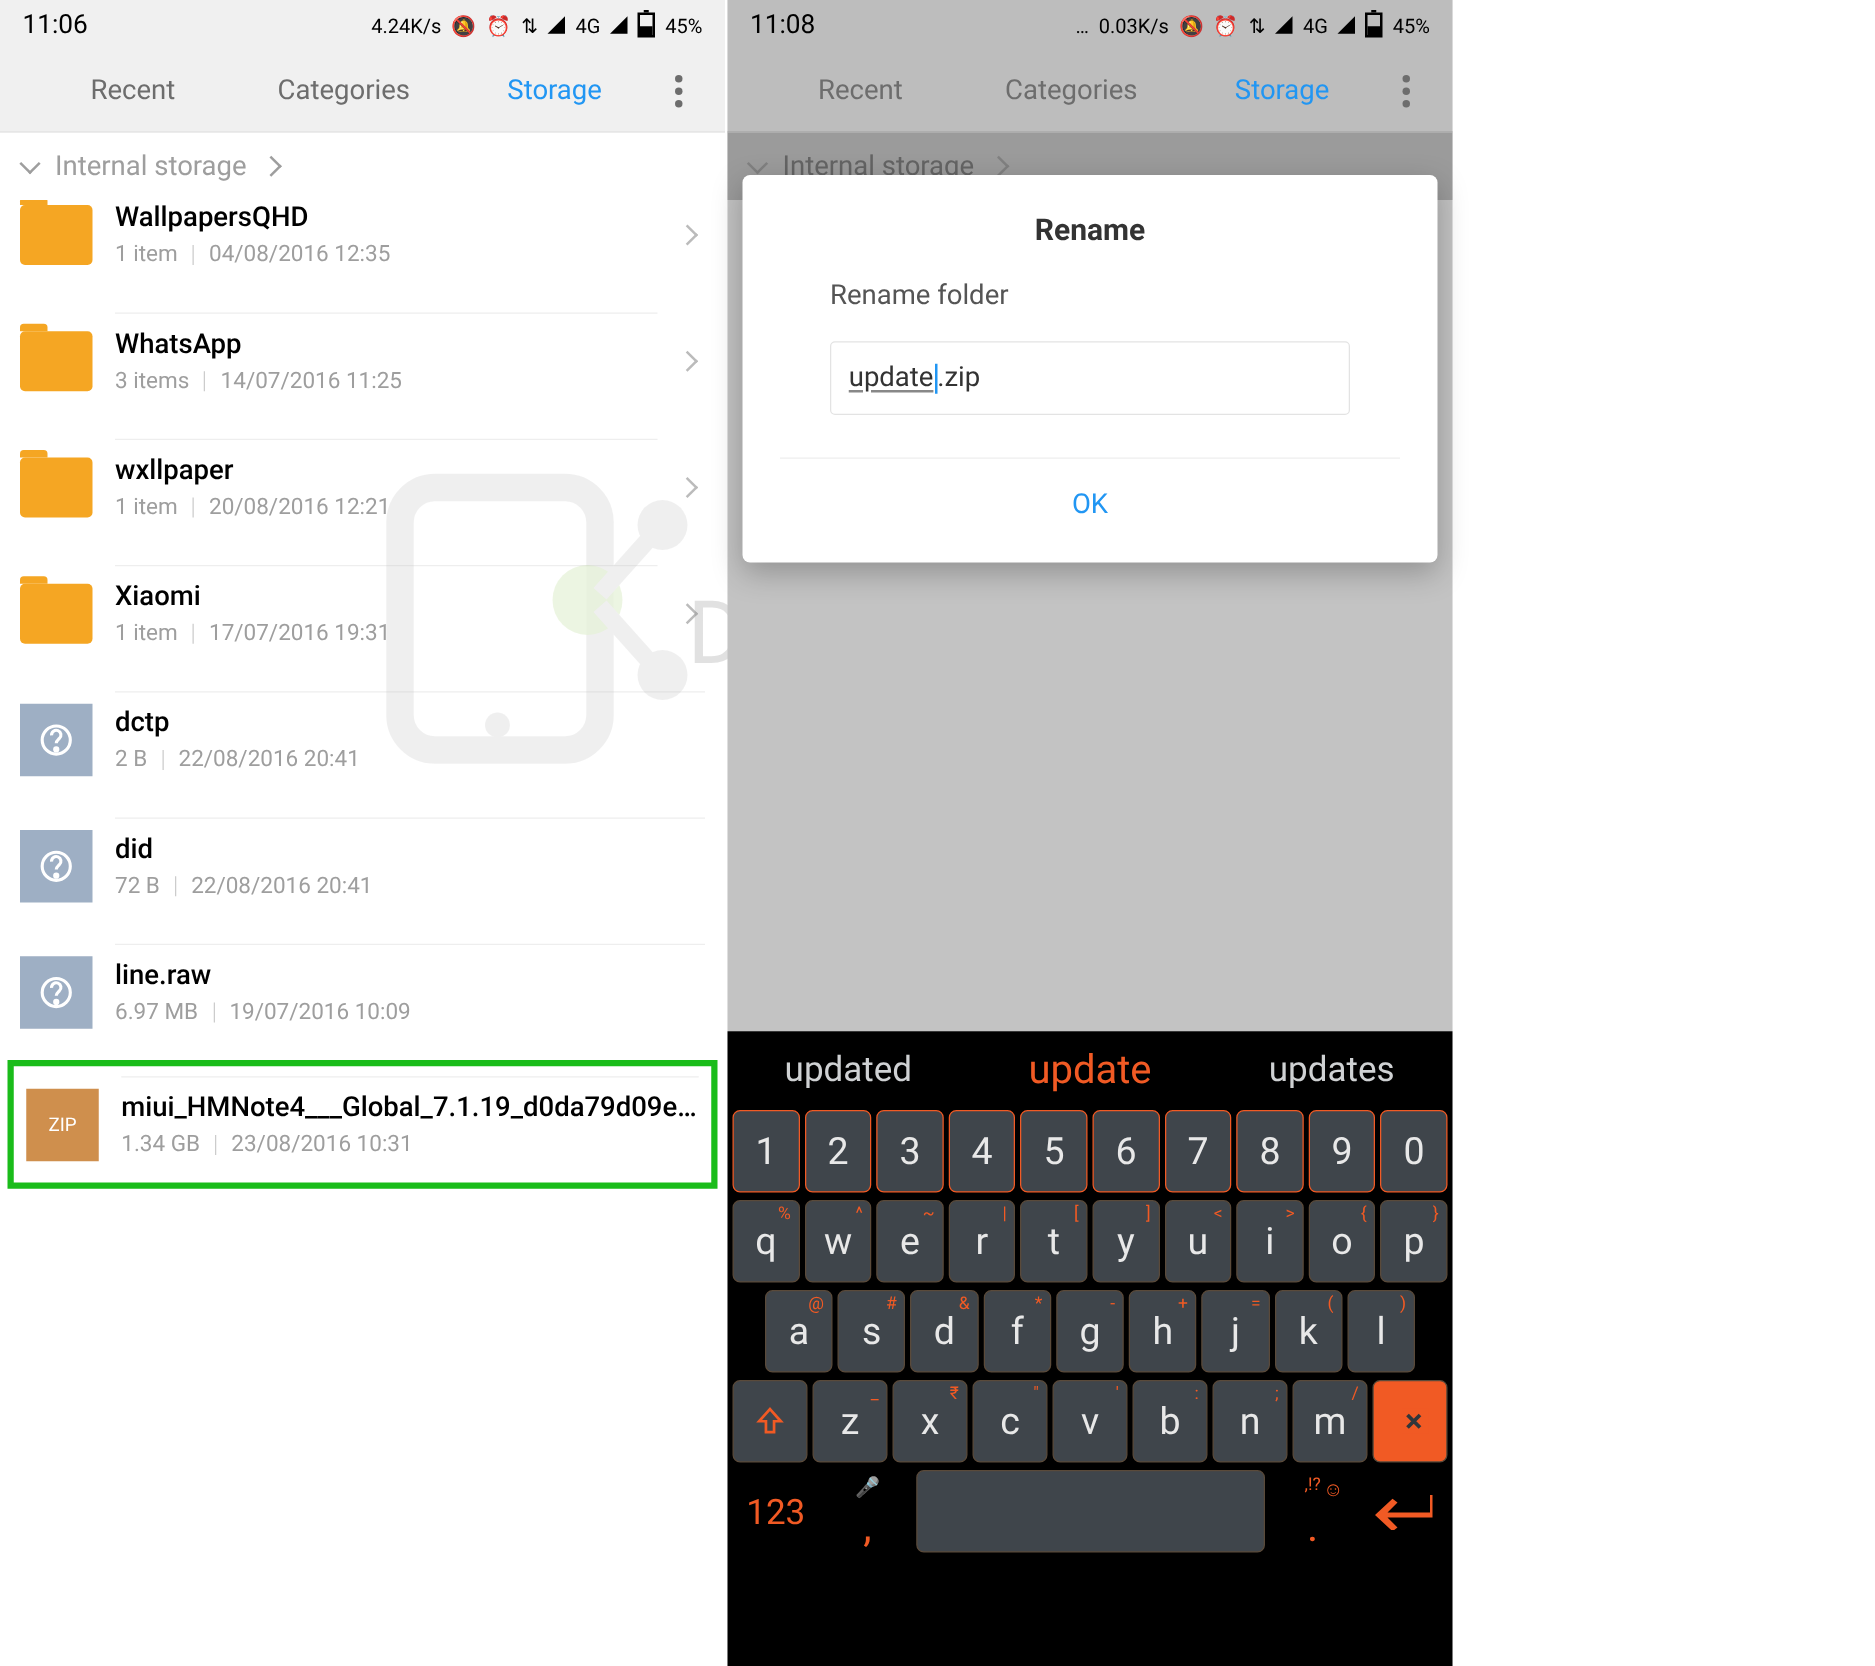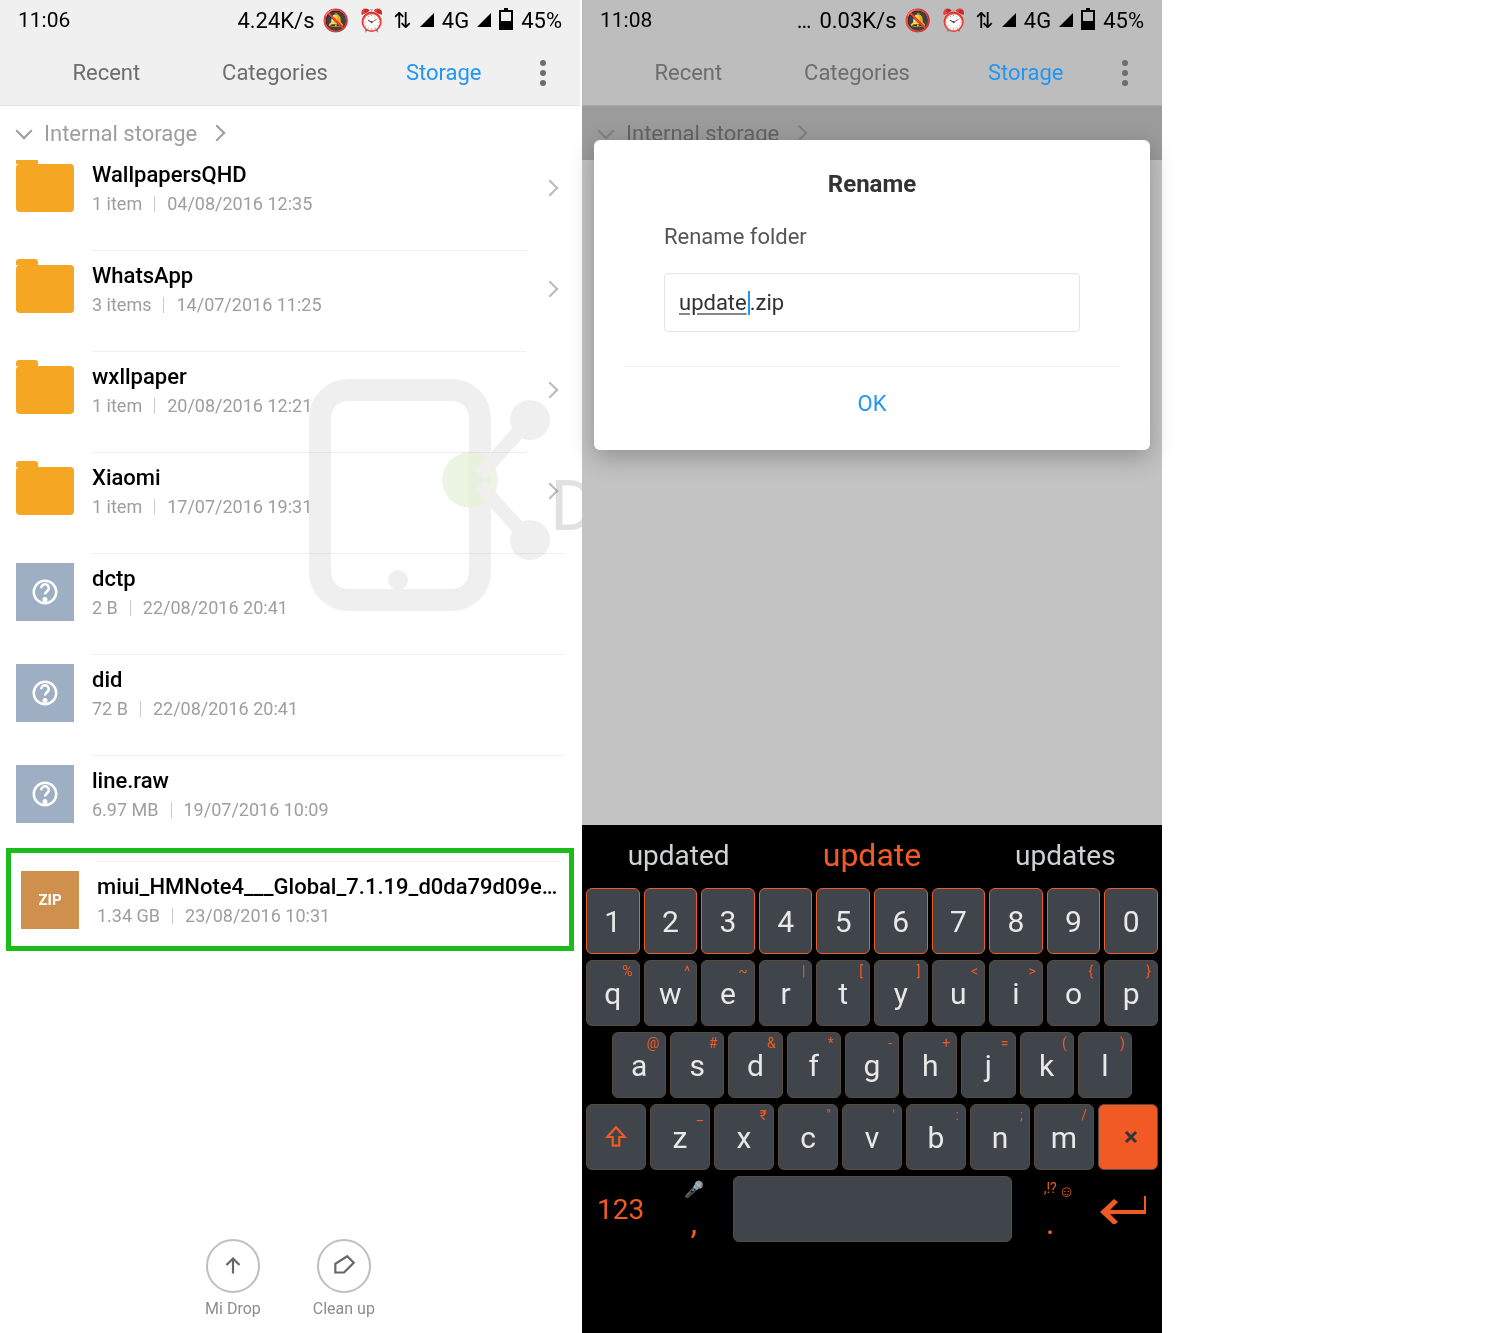--- a/index.html
+++ b/index.html
@@ -7,21 +7,21 @@
 .phone{height:1333px;display:flex;flex-direction:column;position:relative}
 .phone-left{width:580px;background:#fff}
 .phone-right{width:580px;background:#eeeeee;position:relative}
 .sep{width:2px;background:#fff}
 
 
 .status{height:40px;display:flex;align-items:center;justify-content:space-between;padding:0 18px;color:#000}
 .phone-left .status{background:#f0f0f0}
 .phone-right .status{background:#bdbdbd}
 .status .clock{font-size:21px}
-.status .right{display:flex;align-items:center;gap:8px;font-size:22px}
+.status .right{display:flex;align-items:center;gap:8px;font-size:16px}
 .status .ico{display:inline-block}
 .tri{width:0;height:0;border-style:solid;border-width:0 0 14px 14px;border-color:transparent transparent #000 transparent}
 .batt{width:14px;height:20px;border:2px solid #000;position:relative}
 .batt::before{content:"";position:absolute;left:3px;top:-4px;width:4px;height:2px;background:#000}
 .batt::after{content:"";position:absolute;left:0;bottom:0;width:100%;height:45%;background:#000}
 
 
 .tabs{height:66px;display:flex;align-items:center;padding:0 22px 0 22px}
 .phone-left .tabs{background:#f0f0f0;border-bottom:1px solid #e2e2e2}
 .phone-right .tabs{background:#bdbdbd;border-bottom:1px solid #a9a9a9}
@@ -42,21 +42,21 @@
 .row+.row .content{border-top:1px solid #eee}
 .content{flex:1;padding:12px 0;min-width:0}
 .name{font-size:22px;color:#000;font-weight:500;white-space:nowrap;overflow:hidden;text-overflow:ellipsis}
 .meta{margin-top:6px;font-size:18px;color:#9e9e9e;display:flex;align-items:center;gap:12px}
 .meta .bar{width:1px;height:16px;background:#ccc}
 .rchev{width:12px;height:12px;border-right:2px solid #bbb;border-bottom:2px solid #bbb;transform:rotate(-45deg);margin-right:8px}
 .folder{width:58px;height:48px;background:#f5a623;border-radius:4px;position:relative;flex-shrink:0}
 .folder::before{content:"";position:absolute;left:0;top:-6px;width:22px;height:6px;background:#f5a623;border-radius:3px 3px 0 0}
 .unk{width:58px;height:58px;background:#9eafc4;display:flex;align-items:center;justify-content:center;flex-shrink:0}
 .unk svg{width:30px;height:30px}
-.zip{width:58px;height:58px;background:#cf8f4d;display:flex;align-items:center;justify-content:center;color:#fff;font-size:15px;font-weight:700;flex-shrink:0}
+.zip{width:58px;height:58px;background:#cf8f4d;display:flex;align-items:center;justify-content:center;color:#fff;font-size:15px;font-weight:400;flex-shrink:0}
 .hl{border:5px solid #1abc1a;margin:4px 6px;padding:8px 10px}
 
 
 .botbar{height:110px;display:flex;align-items:center;justify-content:center;gap:52px;background:#fff}
 .bact{display:flex;flex-direction:column;align-items:center;gap:6px}
 .circ{width:54px;height:54px;border:2px solid #bfbfbf;border-radius:50%;display:flex;align-items:center;justify-content:center;color:#666}
 .bact .lbl{font-size:16px;color:#8d8d8d}
 
 
 .overlay{position:absolute;inset:0;top:106px;bottom:508px;background:rgba(0,0,0,0.18)}
@@ -239,38 +239,20 @@
           <div class="name">miui_HMNote4___Global_7.1.19_d0da79d09e_7.0.zip</div>
           <div class="meta">
             <span>1.34 GB</span>
             <span class="bar"></span>
             <span>23/08/2016 10:31</span>
           </div>
         </div>
       </div>
     </div>
 
-  <div class="botbar">
-    <div class="bact">
-      <div class="circ">
-        <svg viewBox="0 0 24 24" width="26" height="26" fill="none" stroke="#666" stroke-width="2">
-            <path d="M12 19V5M6 11l6-6 6 6"></path>
-          </svg>
-      </div>
-      <span class="lbl">Mi Drop</span>
-    </div>
-    <div class="bact">
-      <div class="circ">
-        <svg viewBox="0 0 24 24" width="26" height="26" fill="none" stroke="#666" stroke-width="2">
-            <path d="M15 3l6 6-9 9H4v-8z"></path>
-          </svg>
-      </div>
-      <span class="lbl">Clean up</span>
-    </div>
-  </div>
 
   <svg class="wm" viewBox="0 0 420 260">
     <rect x="40" y="30" width="160" height="210" rx="28" fill="none" stroke="#bbb" stroke-width="22"></rect>
     <circle cx="118" cy="220" r="10" fill="#bbb"></circle>
     <circle cx="190" cy="120" r="28" fill="#8bc34a" opacity=".7"></circle>
     <circle cx="250" cy="60" r="20" fill="#bbb"></circle>
     <circle cx="250" cy="180" r="20" fill="#bbb"></circle>
     <line x1="200" y1="115" x2="242" y2="68" stroke="#bbb" stroke-width="14"></line>
     <line x1="200" y1="125" x2="242" y2="172" stroke="#bbb" stroke-width="14"></line>
     <text x="270" y="170" font-size="70" font-family="cursive" fill="#7a7a7a">Devs</text>

